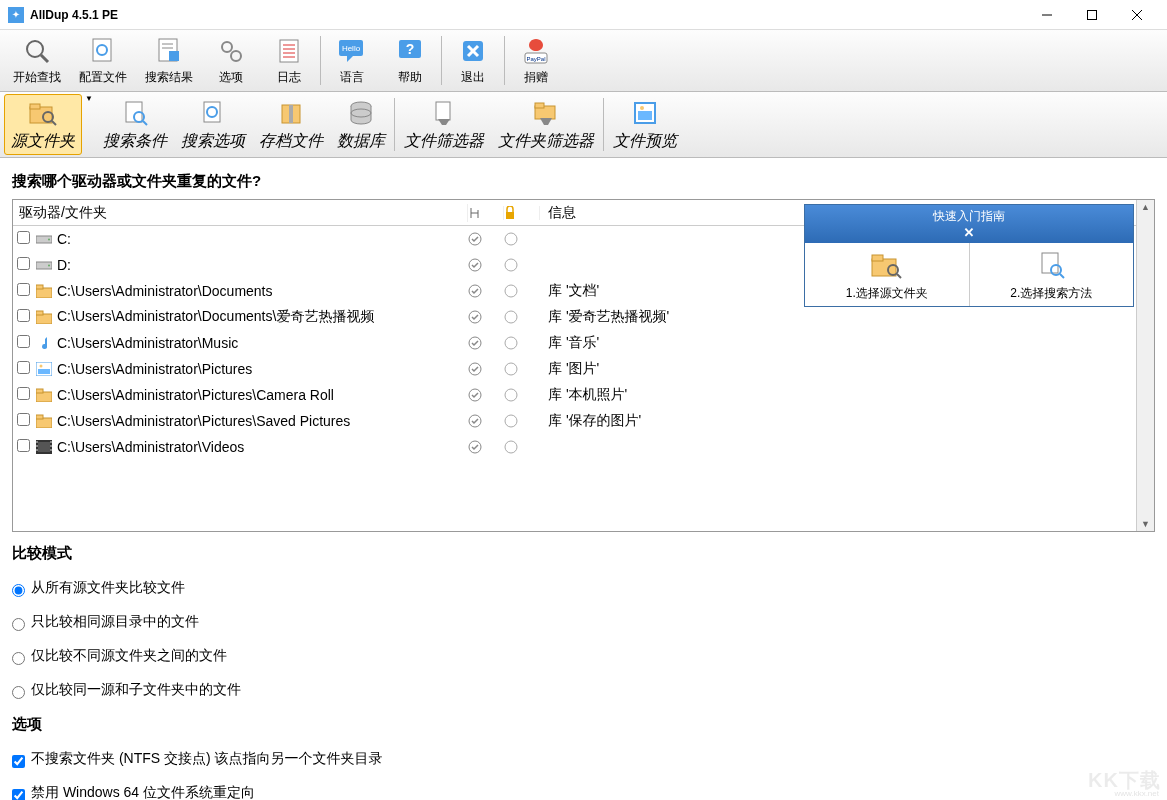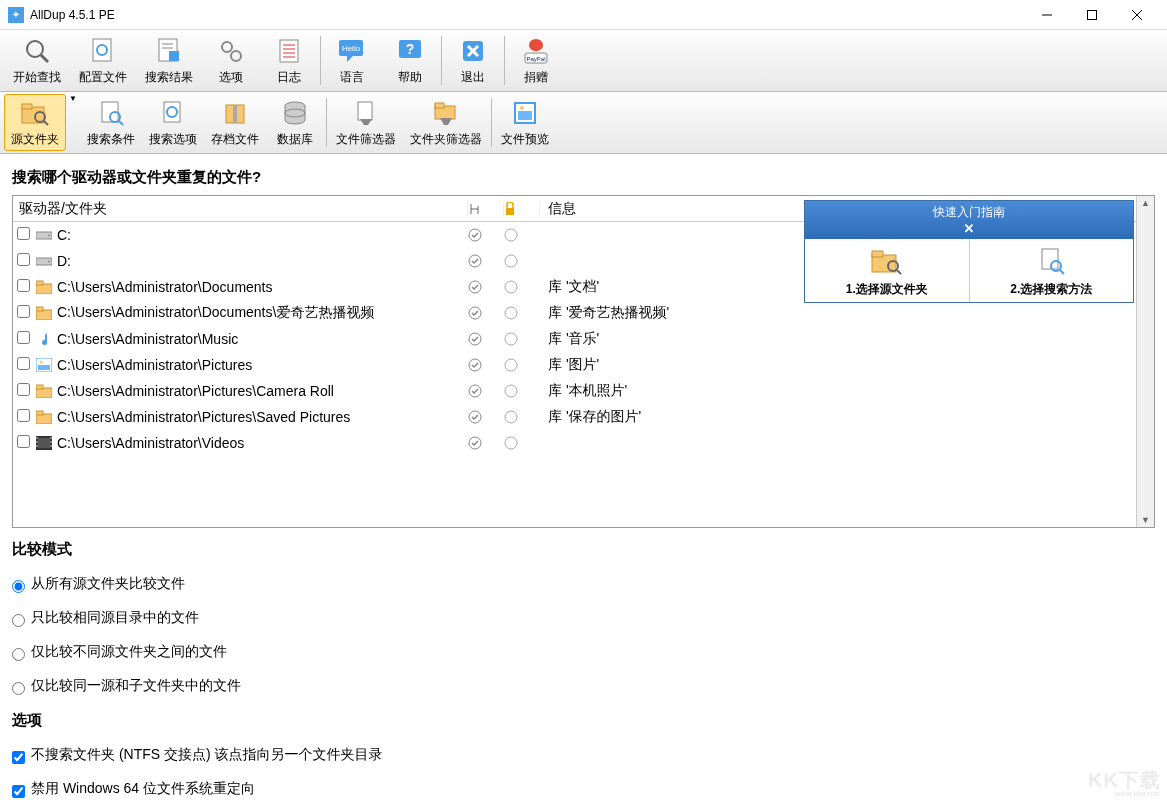--- a/index.html
+++ b/index.html
@@ -1,31 +1,31 @@
 <!DOCTYPE html>
 <html><head>
 <meta charset="utf-8">
 <style>
 * { box-sizing: border-box; margin: 0; padding: 0; }
 body { font-family: "Microsoft YaHei", "Segoe UI", Arial, sans-serif; font-size: 13px; background: #fff; overflow: hidden; width: 1167px; height: 800px; }
 .titlebar { height: 30px; display: flex; align-items: center; padding: 0 8px; background: #fff; border-bottom: 1px solid #ddd; }
 .titlebar .app-icon { width: 16px; height: 16px; background: #4a9de8; margin-right: 6px; display:inline-flex;align-items:center;justify-content:center;color:#fff;font-size:10px; }
-.titlebar .title { flex: 1; font-size: 12px; }
+.titlebar .title { flex: 1; font-size: 12px; font-weight: bold; }
 .win-controls { display: flex; }
 .win-btn { width: 45px; height: 30px; display: flex; align-items: center; justify-content: center; cursor: pointer; }
 .toolbar { display: flex; background: linear-gradient(#fdfdfd,#e8e8e8); border-bottom: 1px solid #bbb; padding: 2px 4px; }
 .toolbar-btn { display: flex; flex-direction: column; align-items: center; justify-content: center; padding: 2px 8px; min-width: 58px; cursor: pointer; border: 1px solid transparent; border-radius: 3px; }
 .toolbar-btn .icon { width: 32px; height: 32px; margin-bottom: 2px; display:flex;align-items:center;justify-content:center; }
 .toolbar-btn .lbl { font-size: 12px; white-space: nowrap; }
 .toolbar-sep { width: 1px; background: #bbb; margin: 4px 2px; }
 .subtoolbar { display: flex; background: linear-gradient(#fdfdfd,#e8e8e8); border-bottom: 1px solid #bbb; padding: 2px 4px; }
 .subtoolbar-btn { display: flex; flex-direction: column; align-items: center; justify-content: center; padding: 2px 6px; min-width: 58px; cursor: pointer; border: 1px solid transparent; border-radius: 3px; }
 .subtoolbar-btn.active { background: #ffe8a6; border-color: #e5a200; }
 .subtoolbar-btn .icon { width: 32px; height: 32px; margin-bottom: 2px; display:flex;align-items:center;justify-content:center; }
-.subtoolbar-btn .lbl { font-size: 12px; white-space: nowrap; }
+.subtoolbar-btn .lbl { font-size: 16px; white-space: nowrap; font-style: italic; }
 .dropdown-arrow { font-size: 8px; padding: 0 3px; }
 .content { padding: 8px 12px; }
 .section-title { font-weight: bold; font-size: 15px; margin: 6px 0 8px; }
 .folder-box { border: 1px solid #999; display: flex; height: 333px; margin-bottom: 12px; position: relative; }
 .folder-scroll { position:absolute; right:0; top:0; bottom:0; width:18px; background:#f0f0f0; border-left:1px solid #ccc; display:flex; flex-direction:column; align-items:center; justify-content:space-between; padding:2px 0;}
 .folder-scroll span{font-size:9px;color:#666;}
 .folder-list { flex: 1; overflow: hidden; }
 .folder-header { display: flex; border-bottom: 1px solid #ccc; background: #fff; font-size: 14px; height: 26px; align-items: center; }
 .fh-path { flex: 0 0 455px; padding: 0 6px; border-right: 1px solid #eee; }
 .fh-col1 { flex: 0 0 36px; text-align: center; border-right: 1px solid #eee; }
@@ -35,21 +35,21 @@
 .fr-check { flex: 0 0 22px; padding-left: 4px; }
 .fr-icon { flex: 0 0 18px; display:flex;align-items:center;justify-content:center; }
 .fr-path { flex: 0 0 415px; padding: 0 4px; white-space: nowrap; overflow: hidden; }
 .fr-c1 { flex: 0 0 36px; text-align: center; color: #555; }
 .fr-c2 { flex: 0 0 36px; text-align: center; color: #888; }
 .fr-info { flex: 1; padding: 0 8px; }
 .quick-guide { position: absolute; right: 20px; top: 4px; width: 330px; border: 1px solid #3b6ea5; background: #fff; }
 .qg-header { background: linear-gradient(#4a8bd8,#2d6bb5); color: #fff; font-size: 12px; padding: 3px 6px; display: flex; justify-content: space-between; align-items: center; flex-direction: column; }
 .qg-close { cursor: pointer; font-size: 13px; font-weight:bold; }
 .qg-body { display: flex; }
-.qg-item { flex: 1; text-align: center; padding: 4px; border-right: 1px solid #ccc; cursor: pointer; font-weight: bold; }
+.qg-item { flex: 1; text-align: center; padding: 4px; border-right: 1px solid #ccc; cursor: pointer; }
 .qg-item:last-child { border-right: none; }
 .qg-item .qicon { width: 36px; height: 36px; margin: 0 auto 2px; display:flex;align-items:center;justify-content:center; }
 .qg-item .qlabel { font-size: 12px; white-space: nowrap; }
 .compare-section { margin: 8px 0; }
 .radio-row, .check-row { display: flex; align-items: flex-end; margin: 16px 0; font-size: 14px; }
 .radio-row input, .check-row input { margin-right: 6px; }
 .watermark { position: absolute; right: 6px; bottom: 6px; font-size: 20px; color: rgba(0,0,0,0.08); font-weight: bold; letter-spacing: 1px; }
 .watermark-sub { position: absolute; right: 8px; bottom: 2px; font-size: 8px; color: rgba(0,0,0,0.12); margin-top: 8px; }
 svg { display:block; }
 </style>

